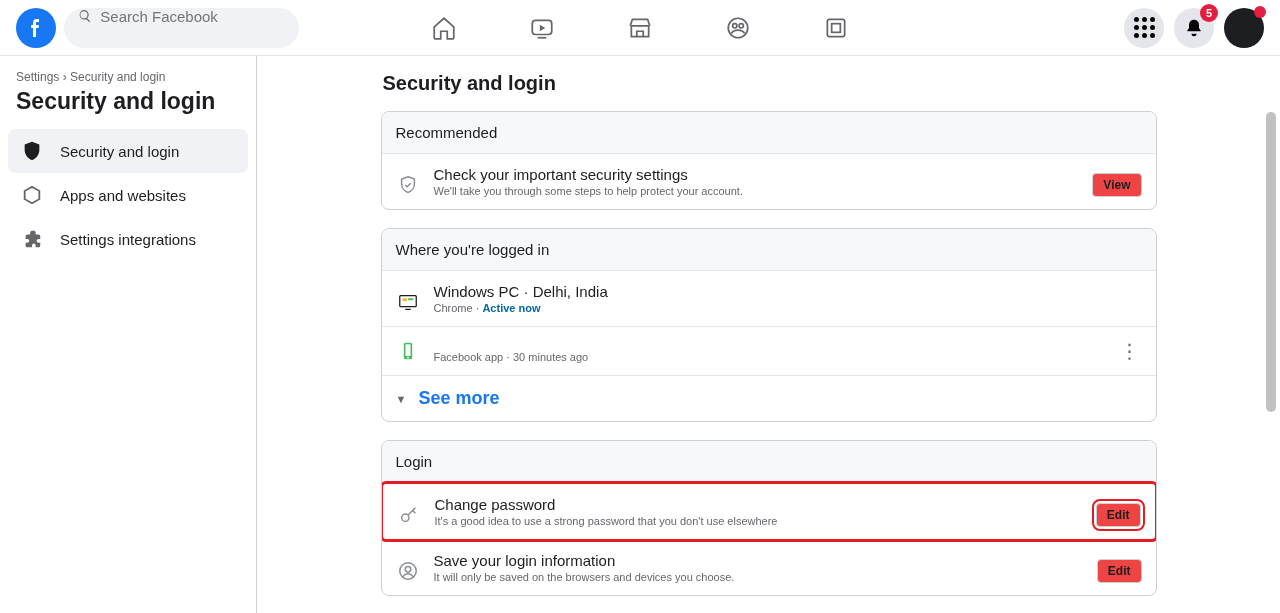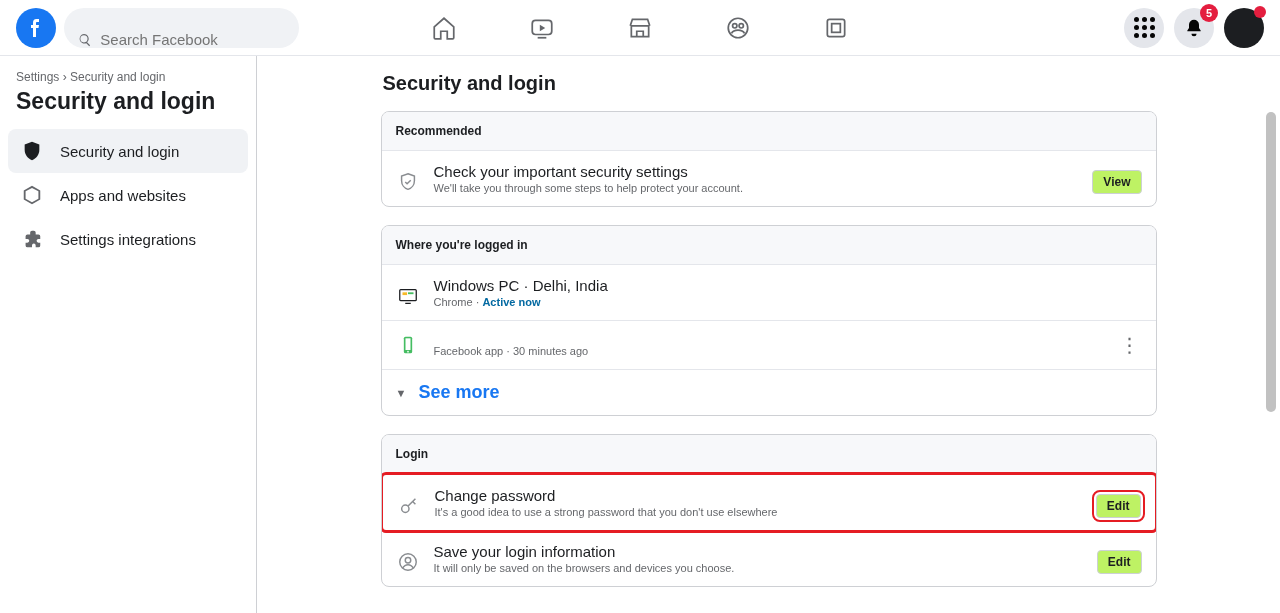--- a/index.html
+++ b/index.html
@@ -1,21 +1,21 @@
 <!DOCTYPE html>
 <html><head>
 <meta charset="utf-8">
 <style>
   * { box-sizing: border-box; margin: 0; padding: 0; font-family: Helvetica, Arial, sans-serif; }
   body { background: #fff; width: 1280px; height: 613px; overflow: hidden; color: #1c1e21; }
 
   
   .topnav { height: 56px; display: flex; align-items: center; padding: 0 16px; border-bottom: 1px solid #e4e6eb; position: relative; background:#fff; }
   .fb-logo { width: 40px; height: 40px; border-radius: 50%; background: #1877f2; display:flex; align-items:center; justify-content:center; color:#fff; font-weight:800; font-size:26px; }
-  .search-pill { margin-left: 8px; width: 235px; height: 40px; background: #f0f2f5; border-radius: 50px; display: flex; align-items: flex-end; padding: 0 14px; color: #65676b; }
+  .search-pill { margin-left: 8px; width: 235px; height: 40px; background: #f0f2f5; border-radius: 50px; display: flex; align-items: flex-start; padding: 0 14px; color: #65676b; }
   .search-pill svg { width:16px; height:16px; fill:#65676b; margin-right:8px; }
   .search-pill input { border:none; background:transparent; outline:none; font-size:15px; width:100%; color:#65676b; }
   .center-nav { position:absolute; left:50%; transform:translateX(-50%); display:flex; gap:70px; }
   .center-nav .nav-icon { width:28px; height:28px; display:flex; align-items:center; justify-content:center; }
   .center-nav svg { width:26px; height:26px; stroke:#65676b; fill:none; stroke-width:1.6; }
   .right-nav { margin-left:auto; display:flex; align-items:center; gap:10px; }
   .circle-btn { width:40px; height:40px; border-radius:50%; background:#e4e6eb; display:flex; align-items:center; justify-content:center; position:relative; }
   .circle-btn.profile { background:#1c1e21; }
   .badge { position:absolute; top:-4px; right:-4px; min-width:18px; height:18px; padding:0 4px; border-radius:9px; background:#e41e3f; color:#fff; font-size:11px; font-weight:600; display:flex; align-items:center; justify-content:center; }
   .badge.dot { width:12px; height:12px; min-width:0; padding:0; top:-2px; right:-2px; }
@@ -31,29 +31,29 @@
   .side-item { display:flex; align-items:center; gap:14px; height:44px; padding:0 10px; border-radius:8px; font-size:15px; font-weight:500; cursor:pointer; }
   .side-item.active { background:#f0f2f5; }
   .side-ico { width:28px; height:28px; border-radius:50%; display:flex; align-items:center; justify-content:center; }
 
   .main { flex:1; overflow-y:auto; padding:16px 0 0 0; display:flex; justify-content:center; position:relative; }
   .scrollbar { position:absolute; right:4px; top:56px; width:10px; height:300px; background:#c1c1c1; border-radius:5px; }
   .content { width:776px; }
   .main h2 { font-size:20px; font-weight:700; margin:0 0 16px 2px; }
 
   .card { border:1px solid #ced0d4; border-radius:8px; margin-bottom:18px; background:#fff; overflow:hidden; }
-  .card-header { background:#f7f8fa; border-bottom:1px solid #e4e6eb; padding:12px 14px; font-size:12px; font-weight:700; }
+  .card-header { background:#f7f8fa; border-bottom:1px solid #e4e6eb; padding:12px 14px; font-size:15px; font-weight:400; }
   .row { display:flex; align-items:flex-end; padding:12px 14px; border-bottom:1px solid #e4e6eb; gap:14px; }
   .row:last-child { border-bottom:none; }
   .row .ico { width:24px; height:24px; display:flex; align-items:center; justify-content:center; flex-shrink:0; }
   .row-body { flex:1; min-width:0; }
   .row-title { font-size:15px; color:#1c1e21; }
   .row-sub { font-size:11px; color:#65676b; margin-top:2px; }
   .active-now { color:#0369a1; font-weight:600; }
-  .btn-sm { border:1px solid #ccd0d5; background:#bef264; border-radius:4px; padding:4px 10px; font-size:12px; font-weight:600; color:#1c1e21; cursor:pointer; }
+  .btn-sm { border:1px solid #ccd0d5; background:#ef4444; border-radius:4px; padding:4px 10px; font-size:12px; font-weight:600; color:#1c1e21; cursor:pointer; }
   .see-more { display:flex; align-items:center; gap:12px; padding:12px 14px; }
   .see-more .caret { color:#65676b; font-size:11px; }
   .see-more a { color:#1877f2; font-weight:600; font-size:18px; cursor:pointer; }
   .kebab { width:24px; color:#65676b; font-size:20px; text-align:center; cursor:pointer; }
 
   .hl-red { border:3px solid #e51c23; border-radius:6px; margin:-2px; }
   .hl-red .btn-sm { outline:2px solid #e51c23; outline-offset:2px; }
 </style>
 </head>
 <body>

